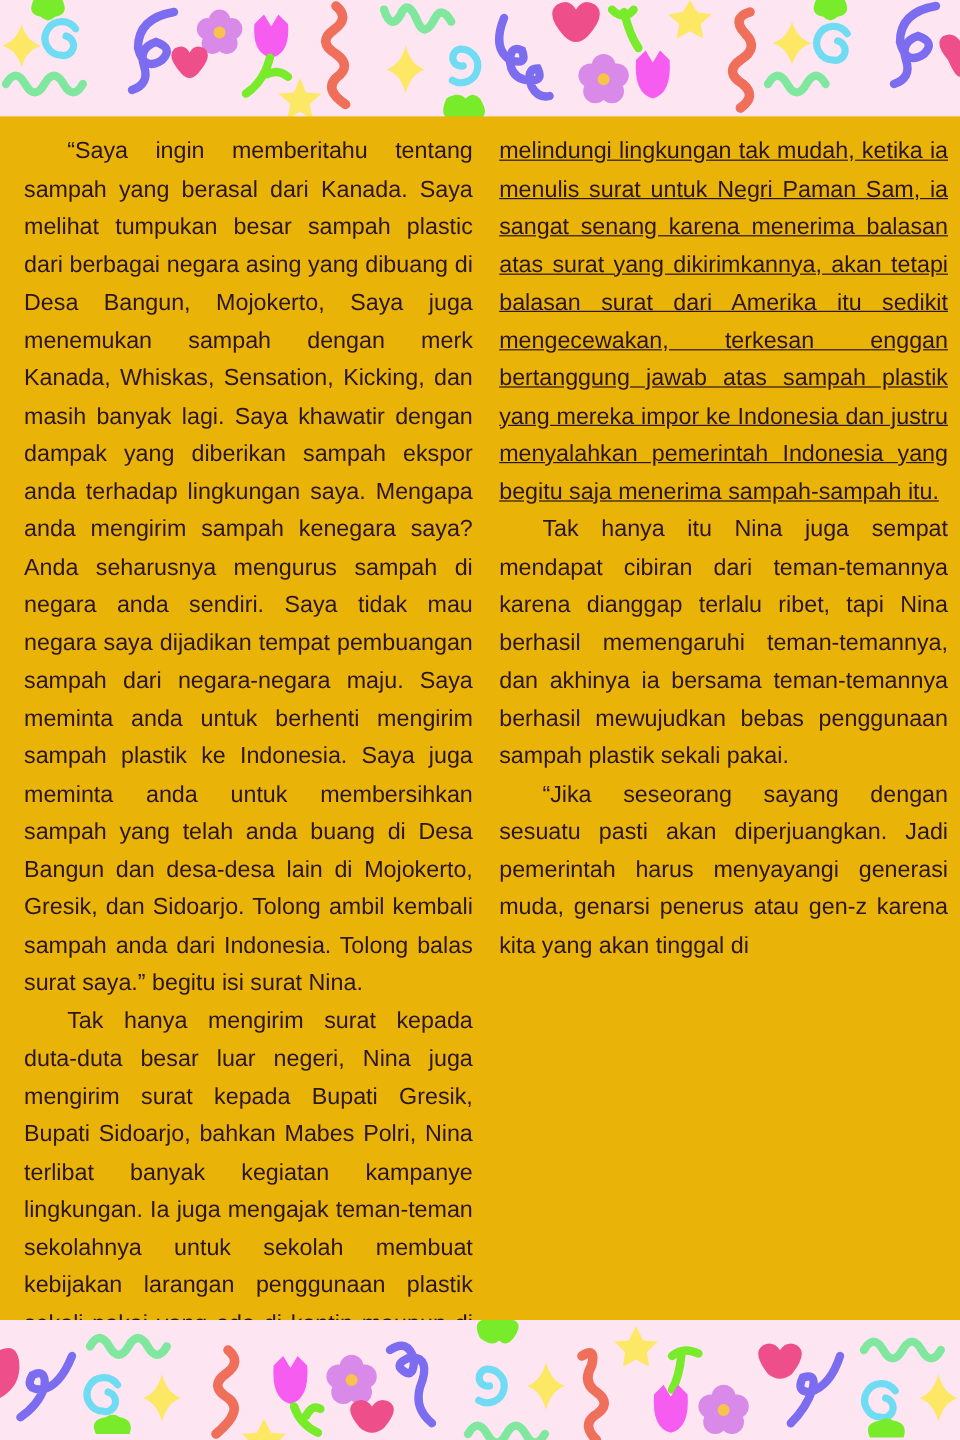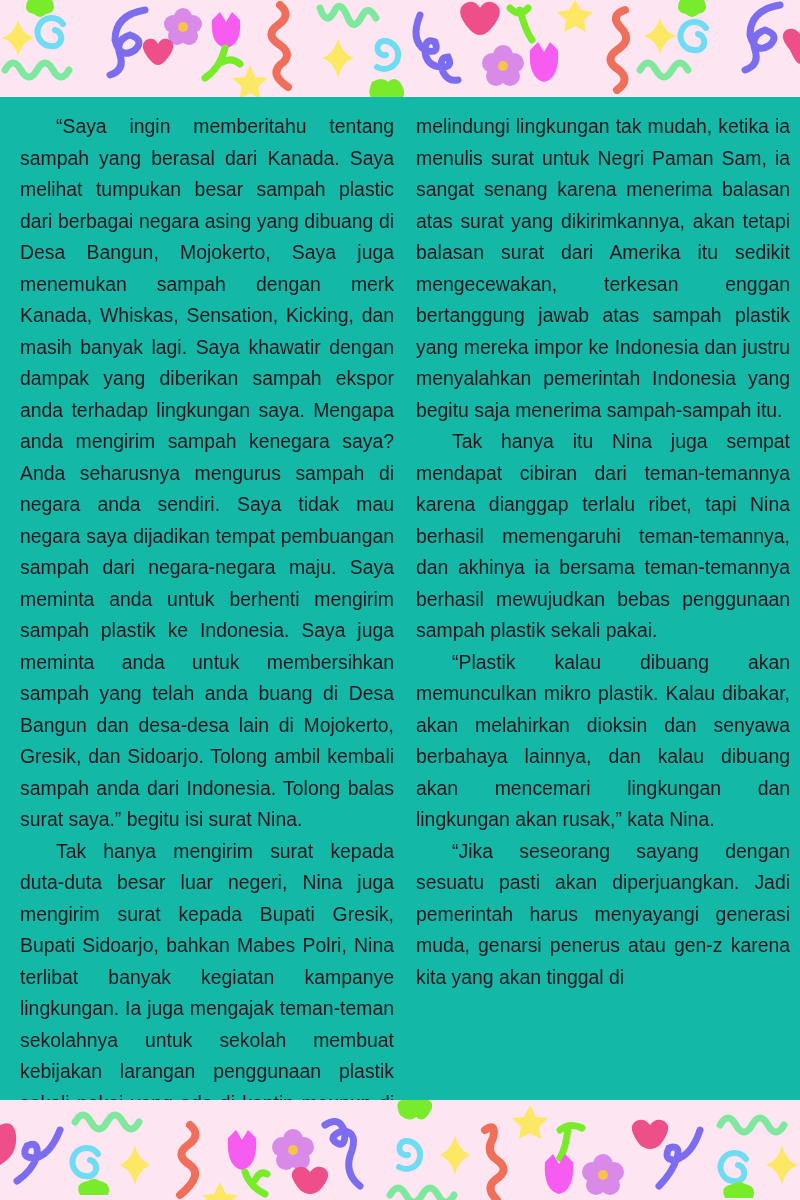--- a/index.html
+++ b/index.html
@@ -11,35 +11,35 @@
   }
   .border-band {
     position: absolute; left: 0; width: 800px; height: 100px;
     background: #fde6f1; overflow: hidden;
   }
   .border-top { top: 0; }
   .border-bottom { top: 1100px; }
   .border-band svg { display: block; }
   .content-band {
     position: absolute; left: 0; top: 97px; width: 800px; height: 1003px;
-    background: #14b8a6;
+    background: #eab308;
   }
   .columns {
     position: absolute; top: 14px; left: 20px; width: 770px;
     display: flex; gap: 22px;
   }
   .col {
     width: 374px;
     color: #2b1620;
     font-size: 19.4px;
     line-height: 31.5px;
     text-align: justify;
   }
   .col p { margin: 0; text-indent: 36px; }
-  .col p.noindent { text-indent: 0; }
+  .col p.noindent { text-indent: 0; text-decoration: underline; }
 </style>
 </head>
 <body>
 
 <div class="border-band border-top">
   <svg width="800" height="100" viewBox="0 0 800 100">
 
     <path d="M28,0 q-6,12 6,14 q6,6 12,0 q12,-2 6,-14 z" fill="#78ec2a"></path>
 
     <path d="M18,20 q4,14 16,18 q-12,4 -16,18 q-4,-14 -16,-18 q12,-4 16,-18z" fill="#fde866"></path>
@@ -113,21 +113,20 @@
 <div class="content-band">
   <div class="columns">
     <div class="col">
       <p>“Saya ingin memberitahu tentang sampah yang berasal dari Kanada. Saya melihat tumpukan besar sampah plastic dari berbagai negara asing yang dibuang di Desa Bangun, Mojokerto, Saya juga menemukan sampah dengan merk Kanada, Whiskas, Sensation, Kicking, dan masih banyak lagi. Saya khawatir dengan dampak yang diberikan sampah ekspor anda terhadap lingkungan saya. Mengapa anda mengirim sampah kenegara saya? Anda seharusnya mengurus sampah di negara anda sendiri. Saya tidak mau negara saya dijadikan tempat pembuangan sampah dari negara-negara maju. Saya meminta anda untuk berhenti mengirim sampah plastik ke Indonesia. Saya juga meminta anda untuk membersihkan sampah yang telah anda buang di Desa Bangun dan desa-desa lain di Mojokerto, Gresik, dan Sidoarjo. Tolong ambil kembali sampah anda dari Indonesia. Tolong balas surat saya.” begitu isi surat Nina.</p>
       <p>Tak hanya mengirim surat kepada duta-duta besar luar negeri, Nina juga mengirim surat kepada Bupati Gresik, Bupati Sidoarjo, bahkan Mabes Polri, Nina terlibat banyak kegiatan kam­panye lingkungan. Ia juga mengajak teman-teman sekolahnya untuk sekolah membuat kebijakan larangan penggunaan plastik sekali pakai yang ada di kantin maupun di sekolah.</p>
       <p>Perjalanan aktivis Nina dalam</p>
     </div>
     <div class="col">
       <p class="noindent">melindungi lingkungan tak mudah, ketika ia menulis surat untuk Negri Paman Sam, ia sangat senang karena menerima balasan atas surat yang dikirimkannya, akan tetapi balasan surat dari Amerika itu sedikit mengecewakan, terkesan enggan bertanggung jawab atas sampah plastik yang mereka impor ke Indonesia dan justru menyalahkan pemerintah Indonesia yang begitu saja menerima sampah-sampah itu.</p>
       <p>Tak hanya itu Nina juga sempat mendapat cibiran dari teman-temannya karena dianggap terlalu ribet, tapi Nina berhasil memengaruhi teman-temannya, dan akhinya ia ber­sama teman-temannya berhasil mewujudkan bebas penggunaan sampah plastik sekali pakai.</p>
-      <p>“Plastik kalau dibuang akan memunculkan mikro plastik. Kalau dibakar, akan melahirkan dioksin dan senyawa berbahaya lainnya, dan kalau dibuang akan mencemari ling­kungan dan lingkungan akan rusak,” kata Nina.</p>
       <p>“Jika seseorang sayang dengan sesuatu pasti akan diperjuangkan. Jadi pemerintah harus menyayangi generasi muda, genarsi penerus atau gen-z karena kita yang akan tinggal di</p>
     </div>
   </div>
 </div>
 
 <div class="border-band border-bottom">
   <svg width="800" height="100" viewBox="0 0 800 100">
 
     <path d="M0,25 q14,-6 16,10 q2,20 -16,30z" fill="#ee4f8a"></path>
 

